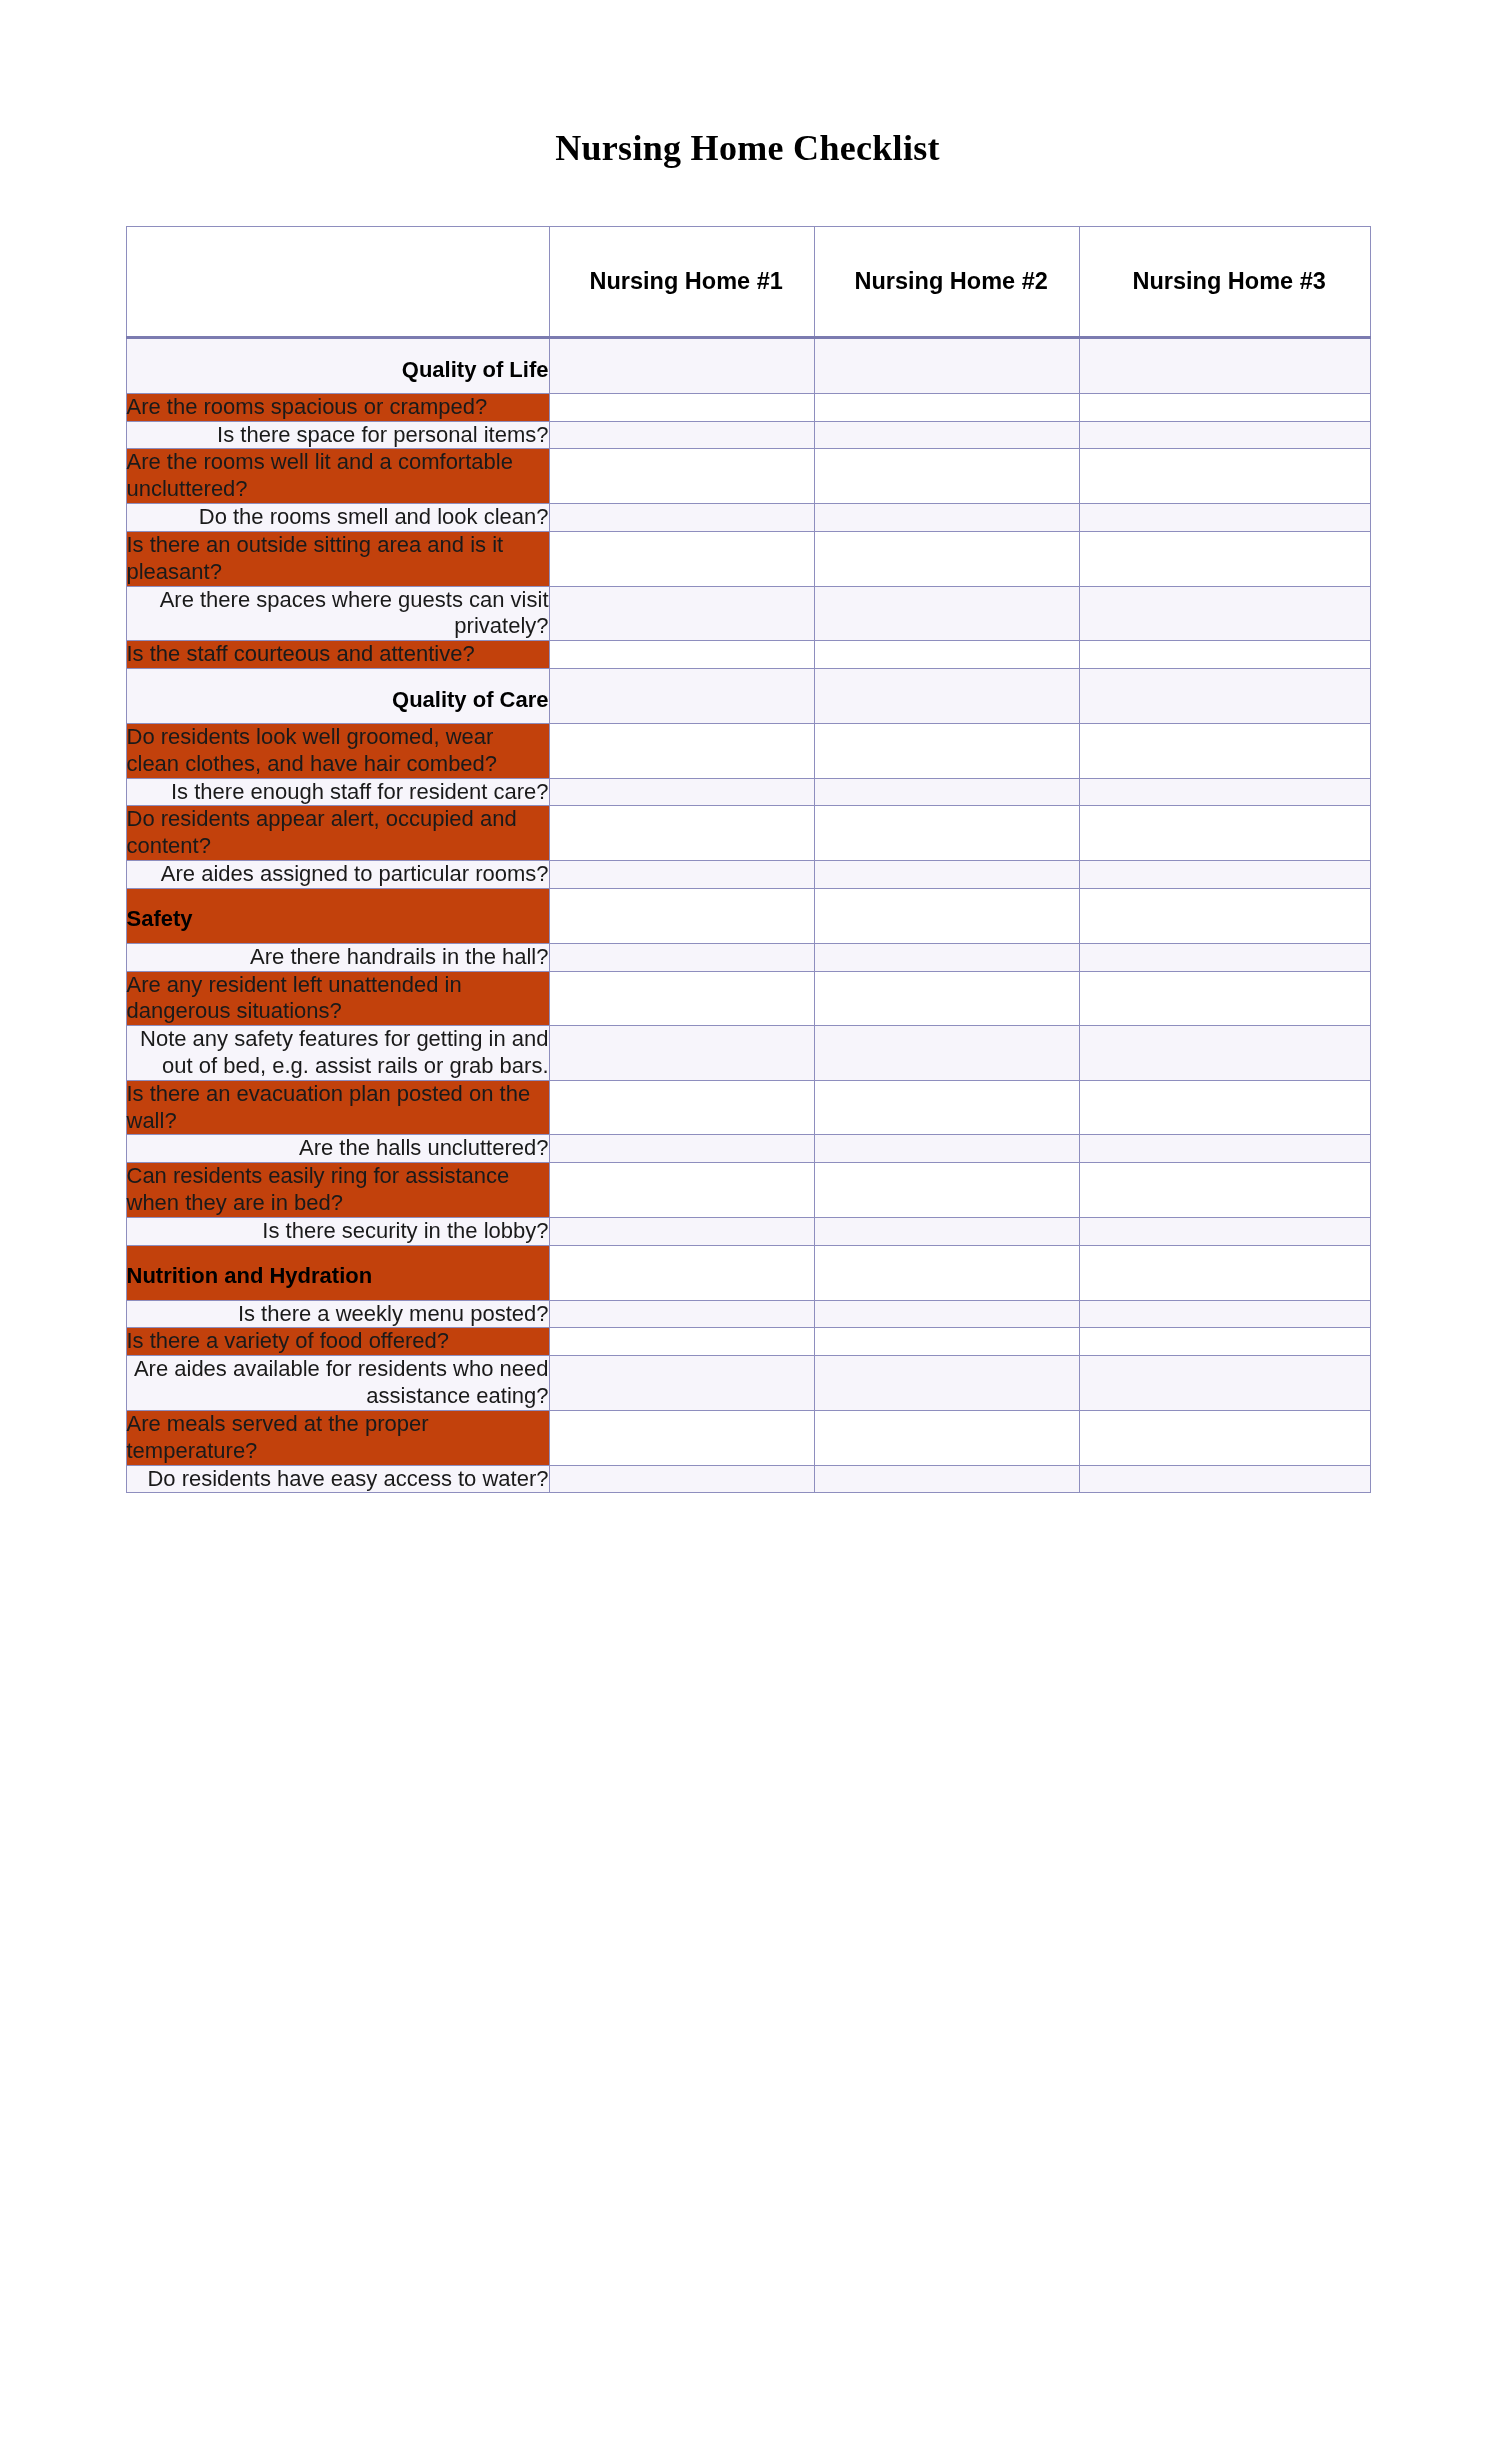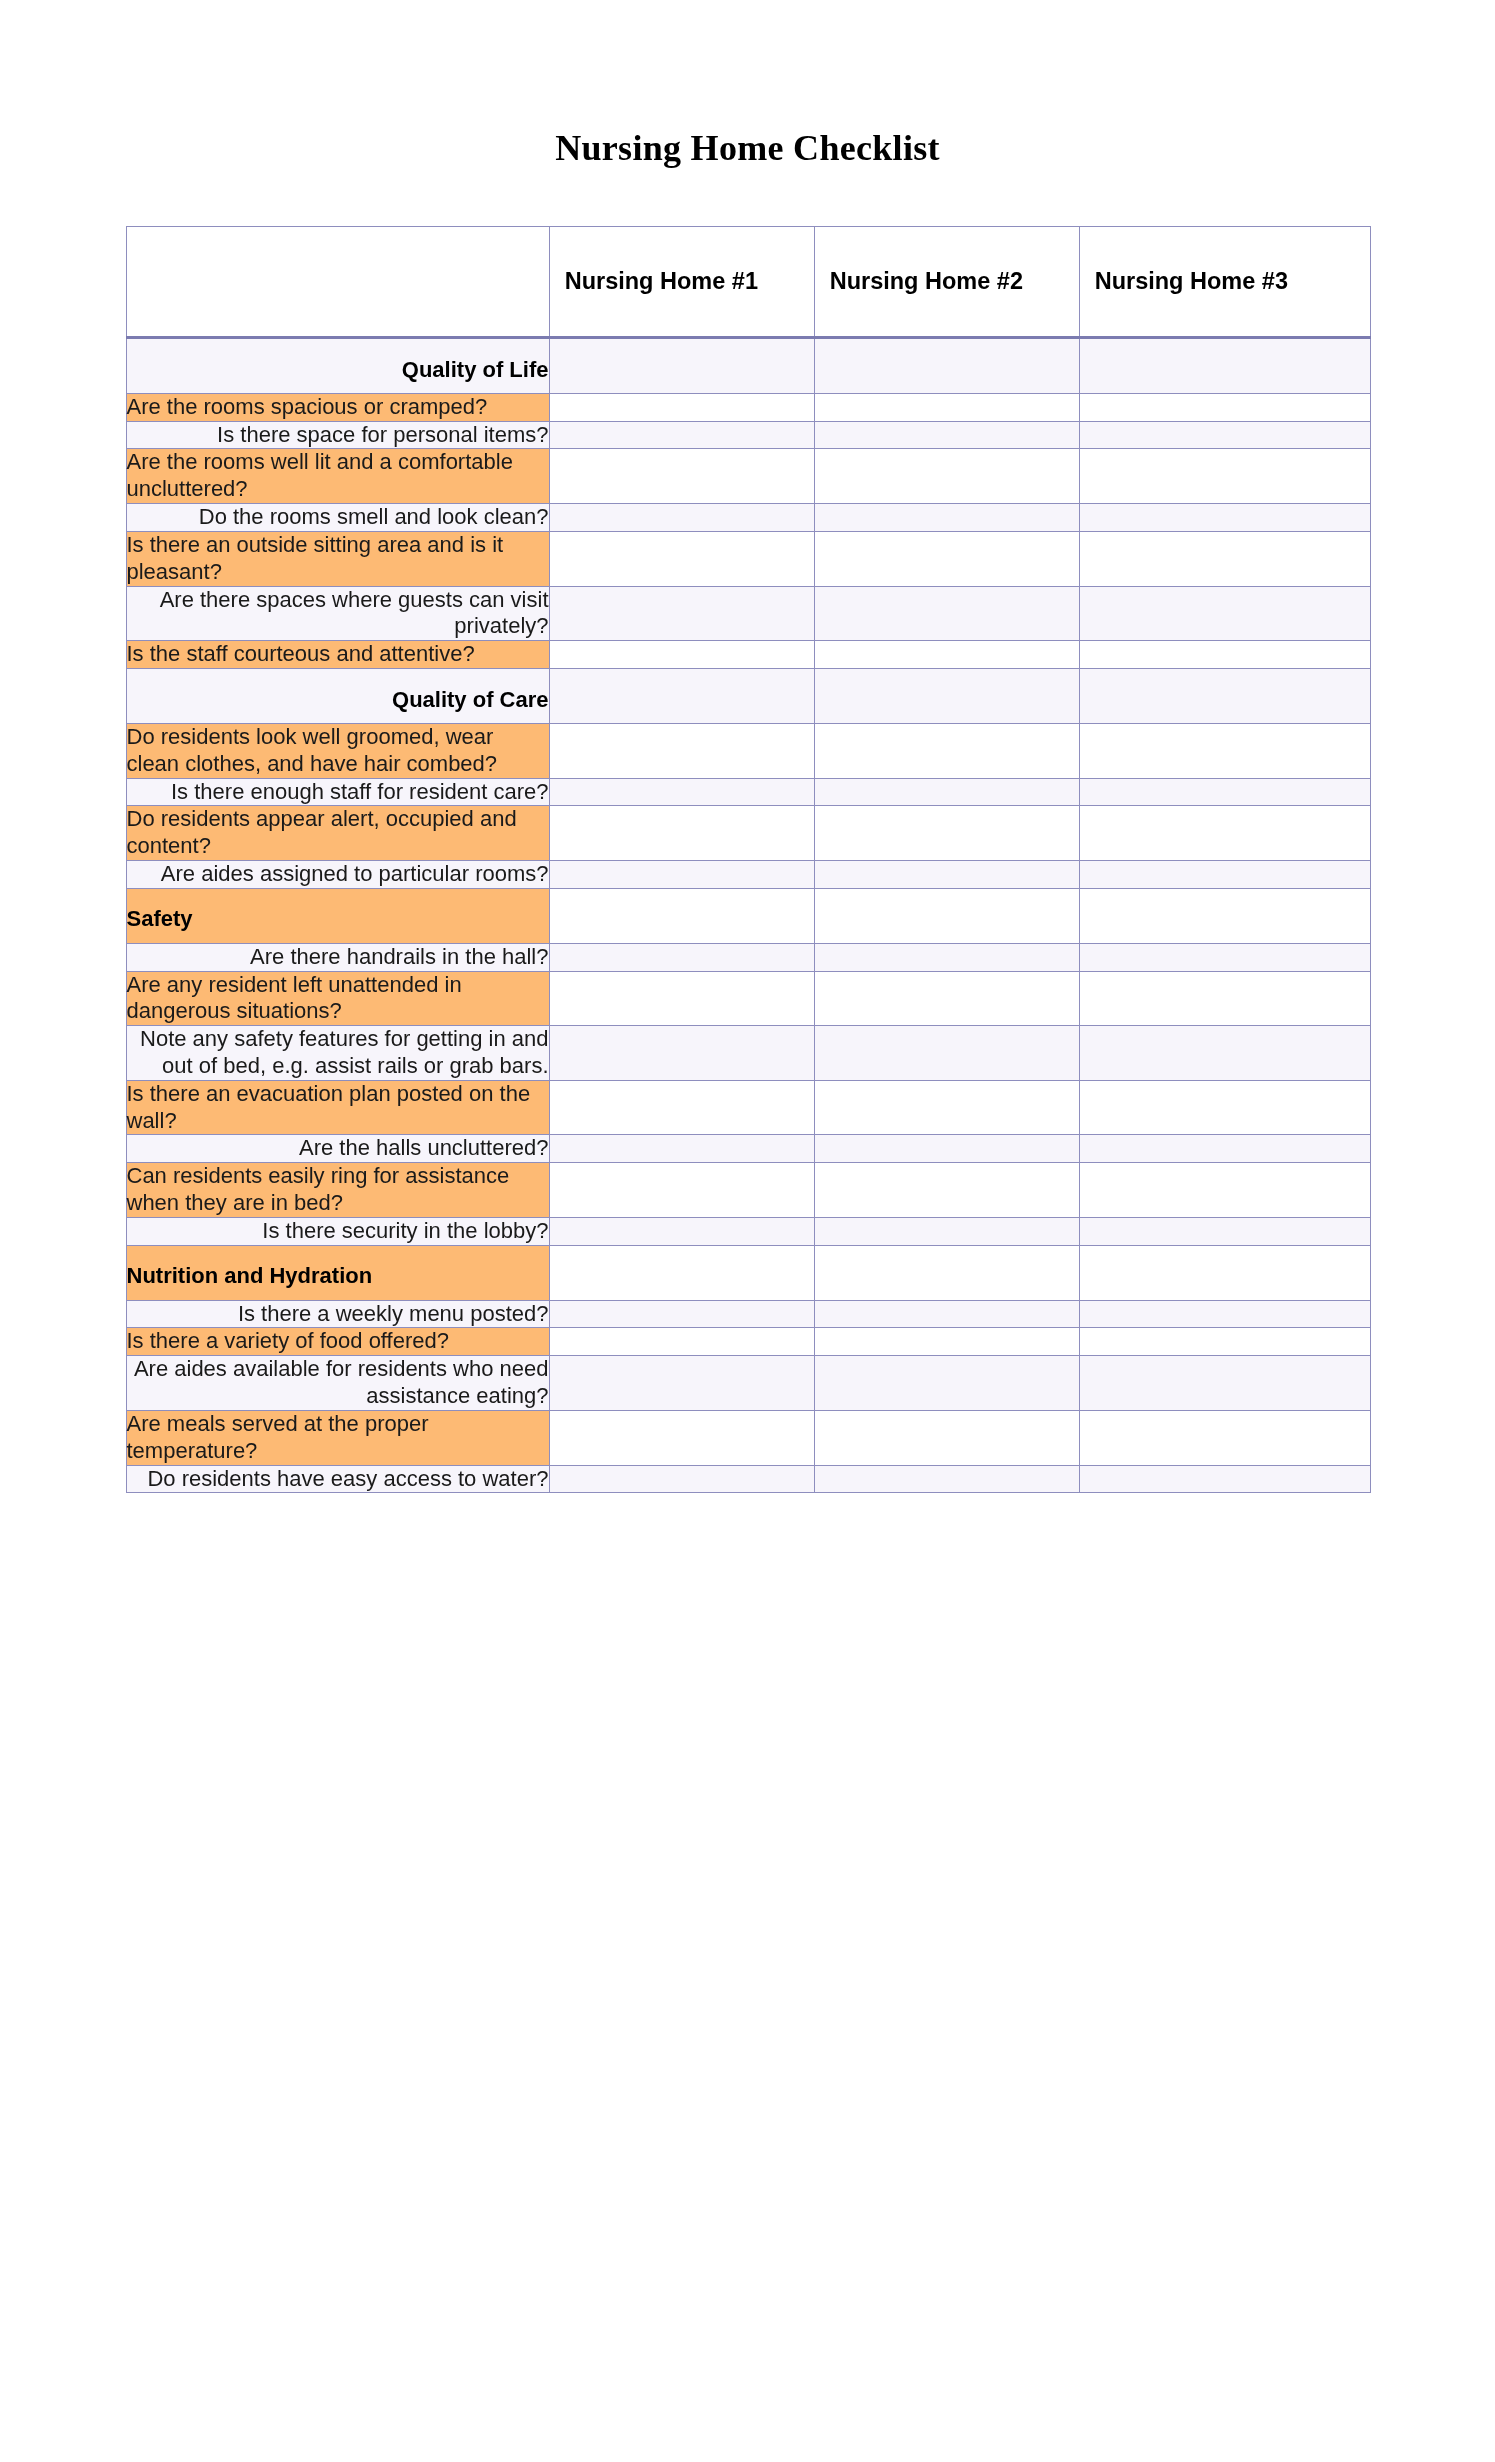--- a/index.html
+++ b/index.html
@@ -49,21 +49,21 @@
     border: 1.2px solid #8e8ebe;
     vertical-align: top;
     padding: 0;
   }
   
   tr.header-row th {
     height: 109px;
     vertical-align: middle;
     font-size: 23.5px;
     font-weight: bold;
-    text-align: left;
+    text-align: center;
     padding-left: 15.2px;
     padding-right: 5.9px;
     background: #ffffff;
     border-bottom: 3.5px solid #7b7bb0;
     font-family: "Liberation Sans", sans-serif;
     color: #000000;
   }
   tr.header-row th.blank {
     border-bottom: 3.5px solid #7b7bb0;
   }
@@ -72,21 +72,21 @@
     padding: 7px 8.2px 8.2px 9.4px;
     font-size: 22px;
     line-height: 1.22;
     color: #1a1a1a;
   }
   td.label.section {
     font-weight: bold;
     color: #000000;
   }
   tr.shade td { background: #f7f5fb; text-align: right; }
-  tr.plain td { background: #fdba74; }
+  tr.plain td { background: #c2410c; }
 
   td.cell {
     background: inherit;
   }
   tr.shade td.cell { background: #f7f5fb; }
   tr.plain td.cell { background: #ffffff; }
 
   
   tr.section-row td.label { padding-top: 17.6px; padding-bottom: 9.4px; }
 </style>

